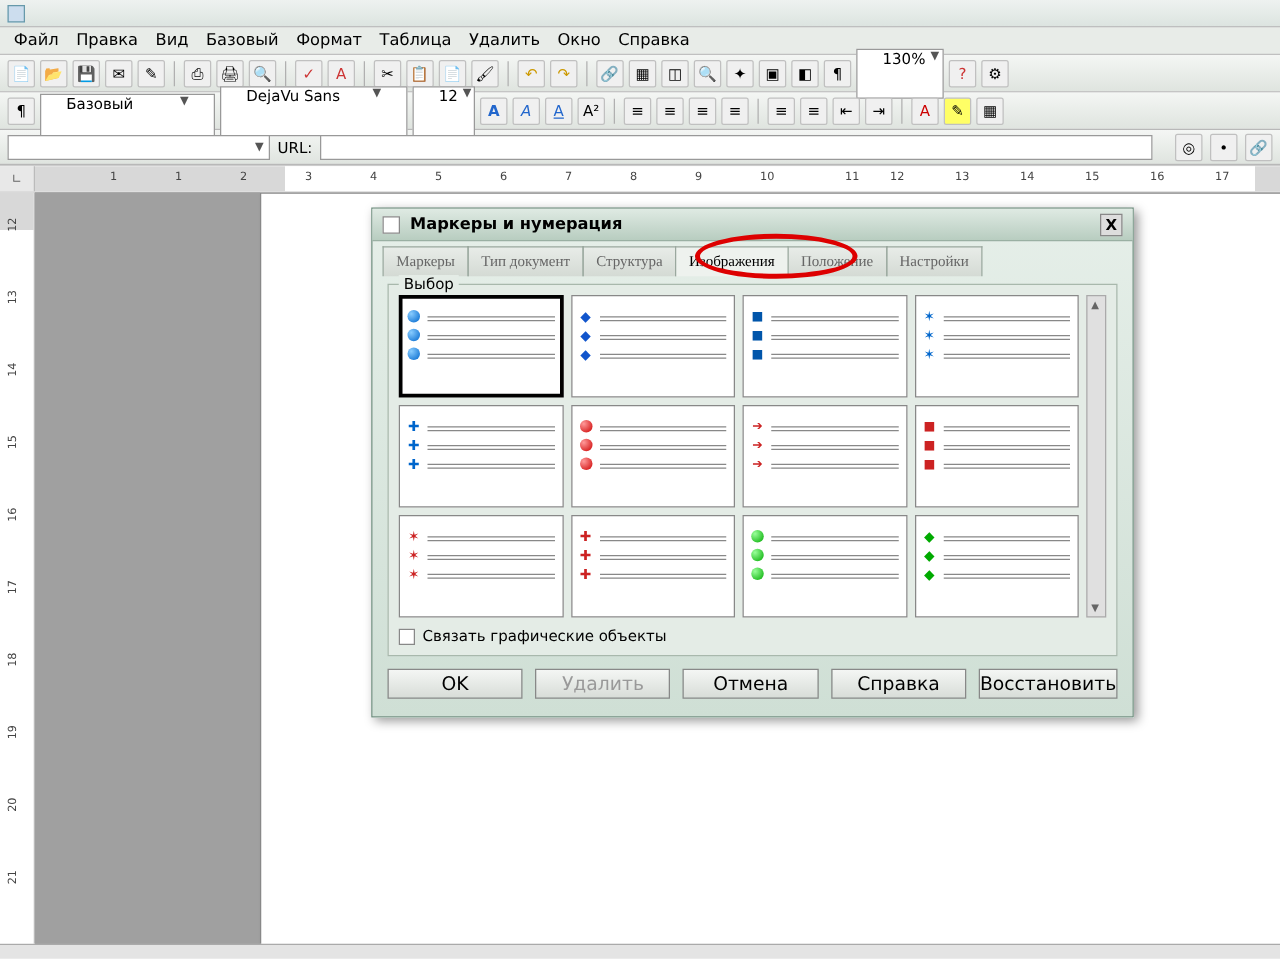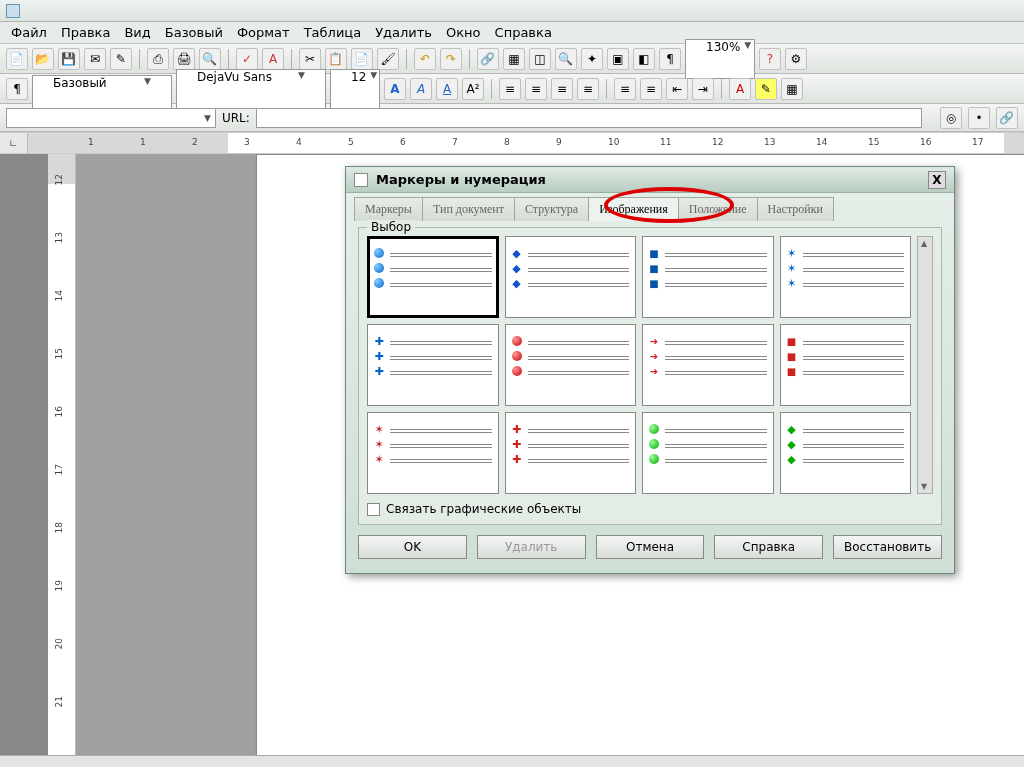--- a/index.html
+++ b/index.html
@@ -33,21 +33,21 @@
 
 .ruler-row { height: 22px; background: #fff; border-top: 1px solid #ccc; border-bottom: 1px solid #ccc; display: flex; }
 .ruler-corner { width: 28px; background: #e8e8e8; border-right: 1px solid #bbb; display:flex; align-items:center; justify-content:center; font-size:10px; color:#666;}
 .hruler { flex: 1; position: relative; background: #fff; }
 .hruler .gray { position:absolute; left:0; top:0; bottom:0; width:200px; background:#d8d8d8;}
 .hruler .gray2 { position:absolute; right:0; top:0; bottom:0; width:20px; background:#d8d8d8;}
 .hruler .ticks { position:absolute; left:0; right:0; top:0; bottom:0; font-size:9px; color:#444; }
 .hruler .ticks span { position:absolute; top:4px; }
 
 
-.doc-area { display: flex; height: calc(767px - 22px - 22px - 30px - 30px - 28px - 22px - 12px); background: #888; padding-left: 48px; }
+.doc-area { display: flex; height: calc(767px - 22px - 22px - 30px - 30px - 28px - 22px - 12px); background: #888; }
 .vruler { width: 28px; background: #fff; border-right: 1px solid #bbb; position: relative; font-size:9px; color:#444; }
 .vruler .gray { position:absolute; top:0; left:0; right:0; height:30px; background:#d8d8d8;}
 .vruler span { position:absolute; left:6px; writing-mode: vertical-rl; transform: rotate(180deg); }
 .canvas { flex: 1; background: #a0a0a0; position: relative; overflow:hidden; }
 .page { position: absolute; left: 180px; top: 0; width: 820px; height: 700px; background: #fff; border: 1px solid #888; box-shadow: 2px 2px 4px rgba(0,0,0,.3); }
 .bottom-scrollbar { height:12px; background:#e4e4e4; border-top:1px solid #aaa; }
 
 
 .dialog { position: absolute; left: 269px; top: 12px; width: 610px; background: linear-gradient(#e6efe9,#cfdfd5); border: 1px solid #6a8a7a; box-shadow: 3px 3px 8px rgba(0,0,0,.4); }
 .dialog-titlebar { height: 26px; background: linear-gradient(#dfeae3,#b8cdc0); display:flex; align-items:center; padding: 0 8px; border-bottom:1px solid #9ab0a3;}
@@ -72,21 +72,21 @@
 .bullet-opt .bul { width:10px; height:10px; margin-right:6px; flex-shrink:0; display:flex; align-items:center; justify-content:center;}
 .bullet-opt .txt { flex:1; height:1px; background:#888; box-shadow: 0 3px 0 #888;}
 .scroll-stub { width:16px; background:#e0e0e0; border:1px solid #aaa; margin-left:6px; position:relative;}
 .scroll-stub::before { content:"▲"; position:absolute; top:2px; left:3px; font-size:8px; color:#666;}
 .scroll-stub::after { content:"▼"; position:absolute; bottom:2px; left:3px; font-size:8px; color:#666;}
 
 .checkbox-row { margin-top:8px; display:flex; align-items:center; gap:6px; font-size:12px;}
 .chk { width:13px; height:13px; background:#fff; border:1px solid #888;}
 
 .dialog-buttons { display:flex; justify-content:center; gap:10px; padding:10px 0 4px 0;}
-.dbtn { width:114px; height:24px; background:linear-gradient(#f4f6f4,#d8ddd8); border:1px solid #888; font-size:12px; cursor:pointer; display:flex; align-items:center; justify-content:center;}
+.dbtn { width:114px; height:24px; background:linear-gradient(#f4f6f4,#d8ddd8); border:1px solid #888; font-size:15px; cursor:pointer; display:flex; align-items:center; justify-content:center;}
 .dbtn.disabled { color:#999; }
 
 
 .s-sphere-blue { background: radial-gradient(circle at 30% 30%, #8cf, #06c); border-radius:50%; }
 .s-diamond-blue::before { content:"◆"; color:#15c; font-size:11px;}
 .s-square-blue::before { content:"■"; color:#05a; font-size:10px;}
 .s-star-blue::before { content:"✶"; color:#06c; font-size:11px;}
 .s-plus-blue::before { content:"✚"; color:#06c; font-size:11px;}
 .s-sphere-red { background: radial-gradient(circle at 30% 30%, #f99, #c00); border-radius:50%; }
 .s-arrow-red::before { content:"➔"; color:#c22; font-size:10px;}
@@ -209,21 +209,21 @@
         <span style="left: 112px;">1</span>
         <span style="left: 164px;">2</span>
         <span style="left: 216px;">3</span>
         <span style="left: 268px;">4</span>
         <span style="left: 320px;">5</span>
         <span style="left: 372px;">6</span>
         <span style="left: 424px;">7</span>
         <span style="left: 476px;">8</span>
         <span style="left: 528px;">9</span>
         <span style="left: 580px;">10</span>
-        <span style="left: 632px;">11</span>
+        <span style="left: 648px;">11</span>
         <span style="left: 684px;">12</span>
         <span style="left: 736px;">13</span>
         <span style="left: 788px;">14</span>
         <span style="left: 840px;">15</span>
         <span style="left: 892px;">16</span>
         <span style="left: 944px;">17</span>
       </div>
   </div>
 </div>
 

